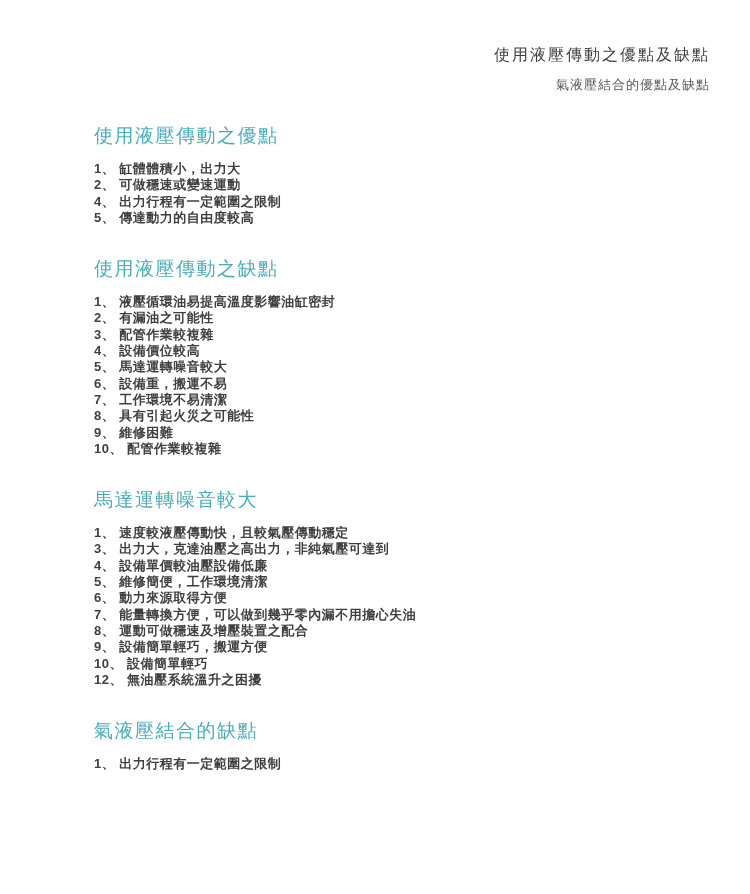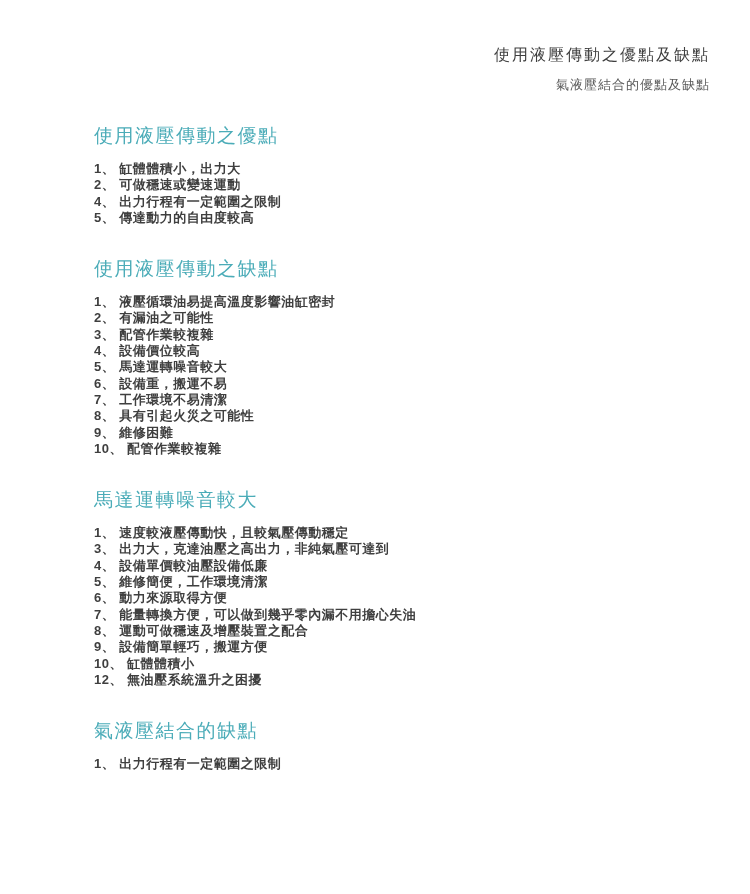--- a/index.html
+++ b/index.html
@@ -139,21 +139,21 @@
   <li class="list-item"><span class="item-num">5、</span><span class="item-text">維修簡便，工作環境清潔</span></li>
 
   <li class="list-item"><span class="item-num">6、</span><span class="item-text">動力來源取得方便</span></li>
 
   <li class="list-item"><span class="item-num">7、</span><span class="item-text">能量轉換方便，可以做到幾乎零內漏不用擔心失油</span></li>
 
   <li class="list-item"><span class="item-num">8、</span><span class="item-text">運動可做穩速及增壓裝置之配合</span></li>
 
   <li class="list-item"><span class="item-num">9、</span><span class="item-text">設備簡單輕巧，搬運方便</span></li>
 
-  <li class="list-item"><span class="item-num">10、</span><span class="item-text">缸體體積小</span></li>
+  <li class="list-item"><span class="item-num">10、</span><span class="item-text">設備簡單輕巧</span></li>
 
 
   <li class="list-item"><span class="item-num">12、</span><span class="item-text">無油壓系統溫升之困擾</span></li>
 </ol>
   </section>
 
   <section class="doc-section">
     <h3 class="section-heading">氣液壓結合的缺點</h3>
     <ol class="item-list">
   <li class="list-item"><span class="item-num">1、</span><span class="item-text">出力行程有一定範圍之限制</span></li>

